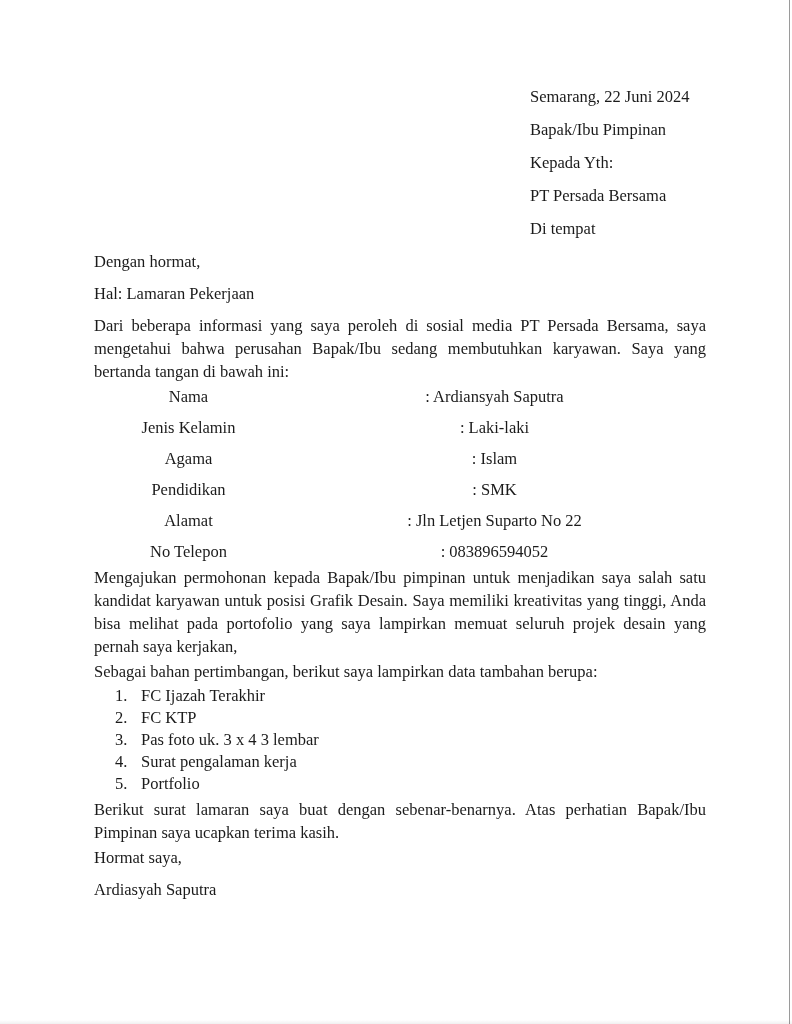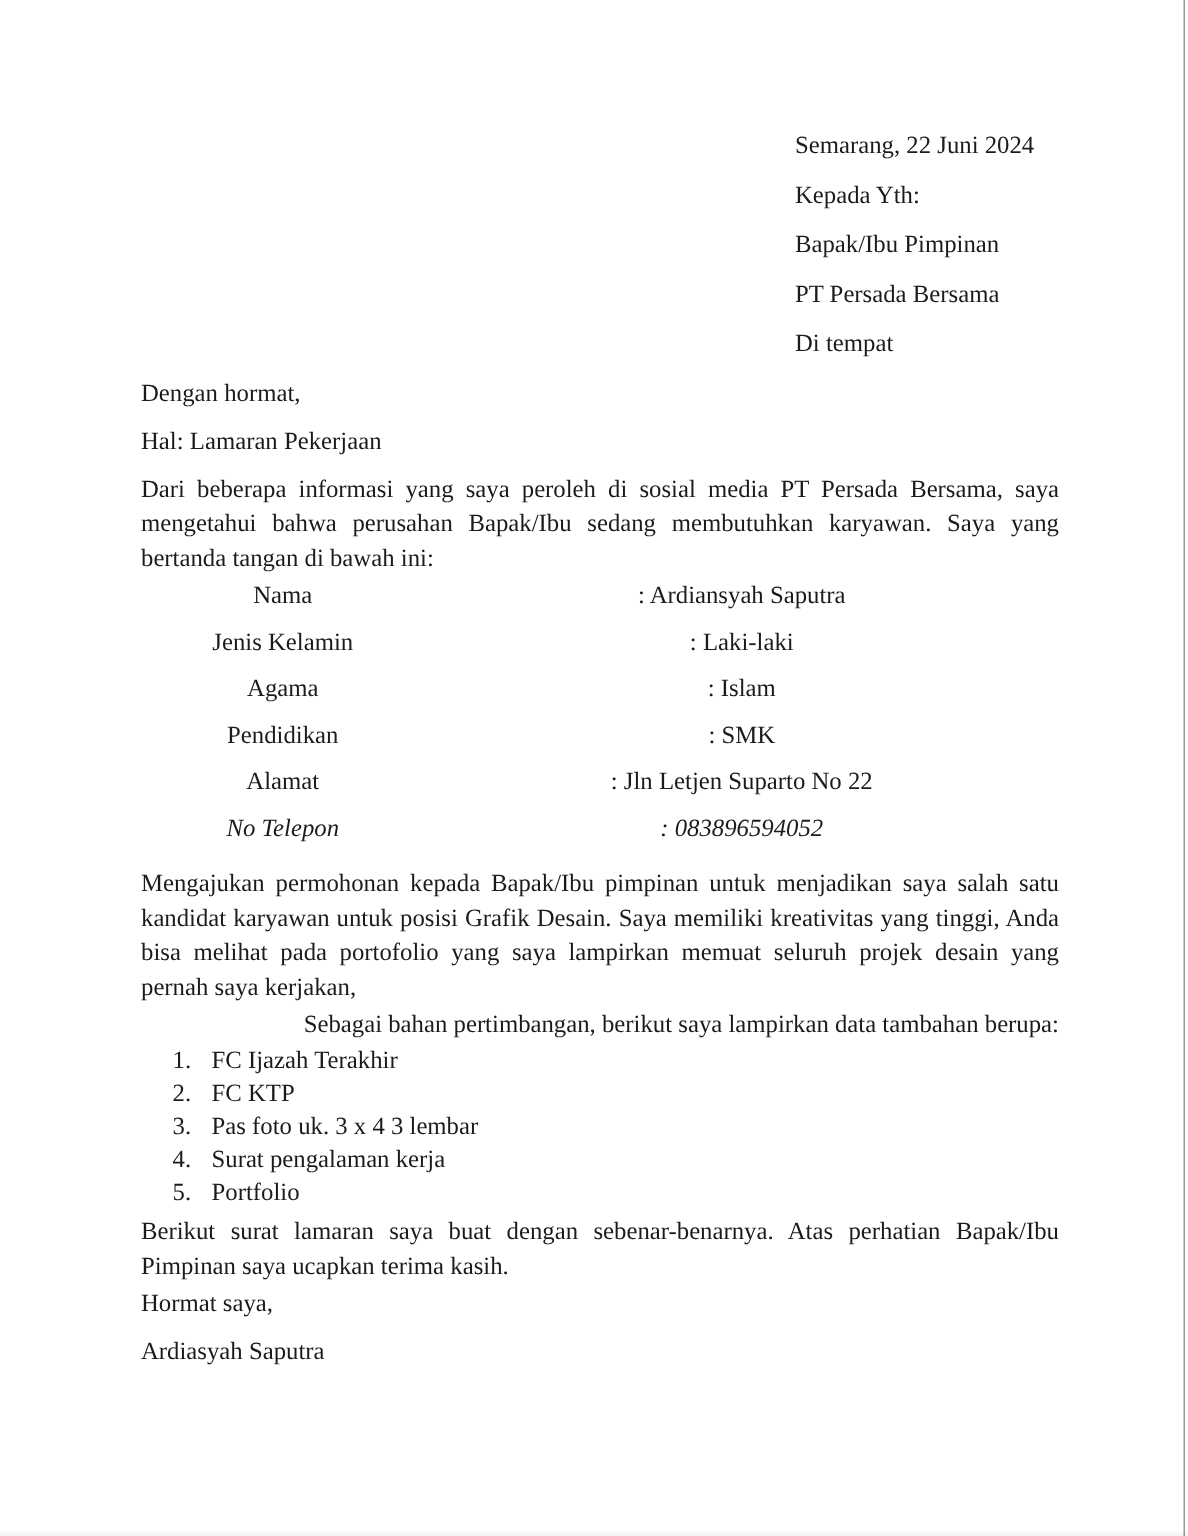--- a/index.html
+++ b/index.html
@@ -75,27 +75,25 @@
 
   .row .label {
     flex: 0 0 189px;
   }
 
   .row .value {
     flex: 1;
   }
 
   .data-table .row:last-child {
-    margin-bottom: 14px;
-    font-style: italic;
+    margin-bottom: 3px;
   }
 
   .attach-intro {
     margin-bottom: 2px;
-    text-align: right;
   }
 
   .list {
     padding-left: 21px;
     margin-bottom: 3px;
   }
 
   .list-item {
     display: flex;
     line-height: 22px;
@@ -116,22 +114,22 @@
 </style>
 </head>
 <body>
 
 <div class="page">
 
   <div class="content">
 
     <div class="header-block">
       <p>Semarang, 22 Juni 2024</p>
+      <p>Bapak/Ibu Pimpinan</p>
       <p>Kepada Yth:</p>
-      <p>Bapak/Ibu Pimpinan</p>
       <p>PT Persada Bersama</p>
       <p>Di tempat</p>
     </div>
 
     <p class="single">Dengan hormat,</p>
 
     <p class="single">Hal: Lamaran Pekerjaan</p>
 
     <p class="para">Dari beberapa informasi yang saya peroleh di sosial media PT Persada Bersama, saya mengetahui bahwa perusahan Bapak/Ibu sedang membutuhkan karyawan. Saya yang bertanda tangan di bawah ini:</p>
 

